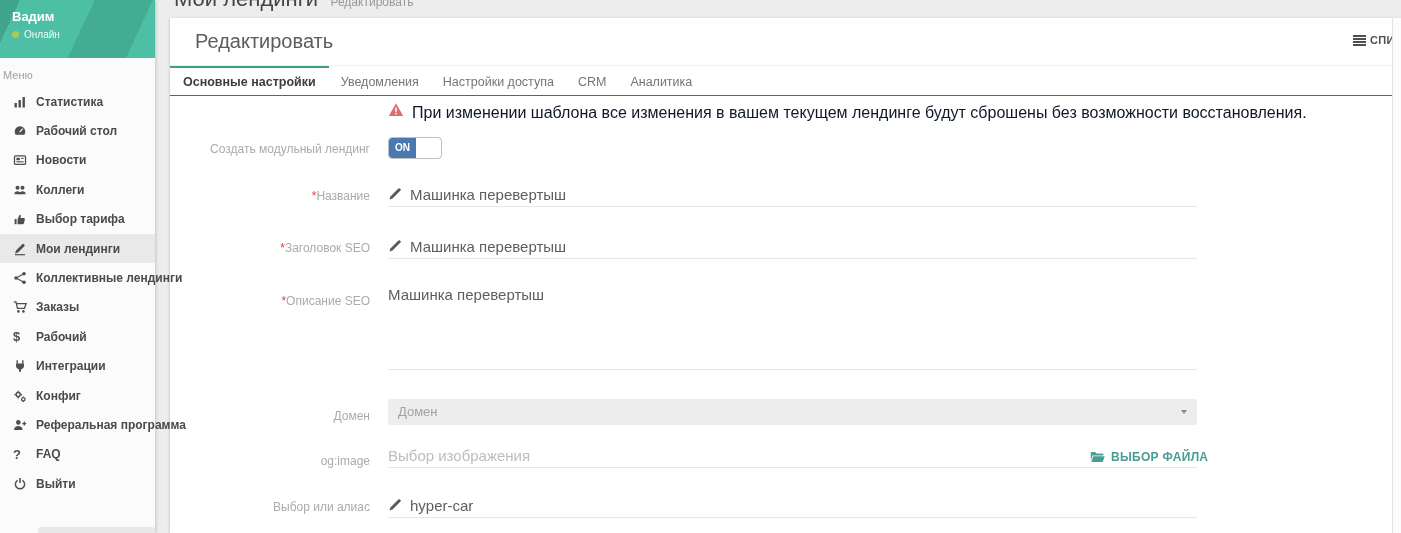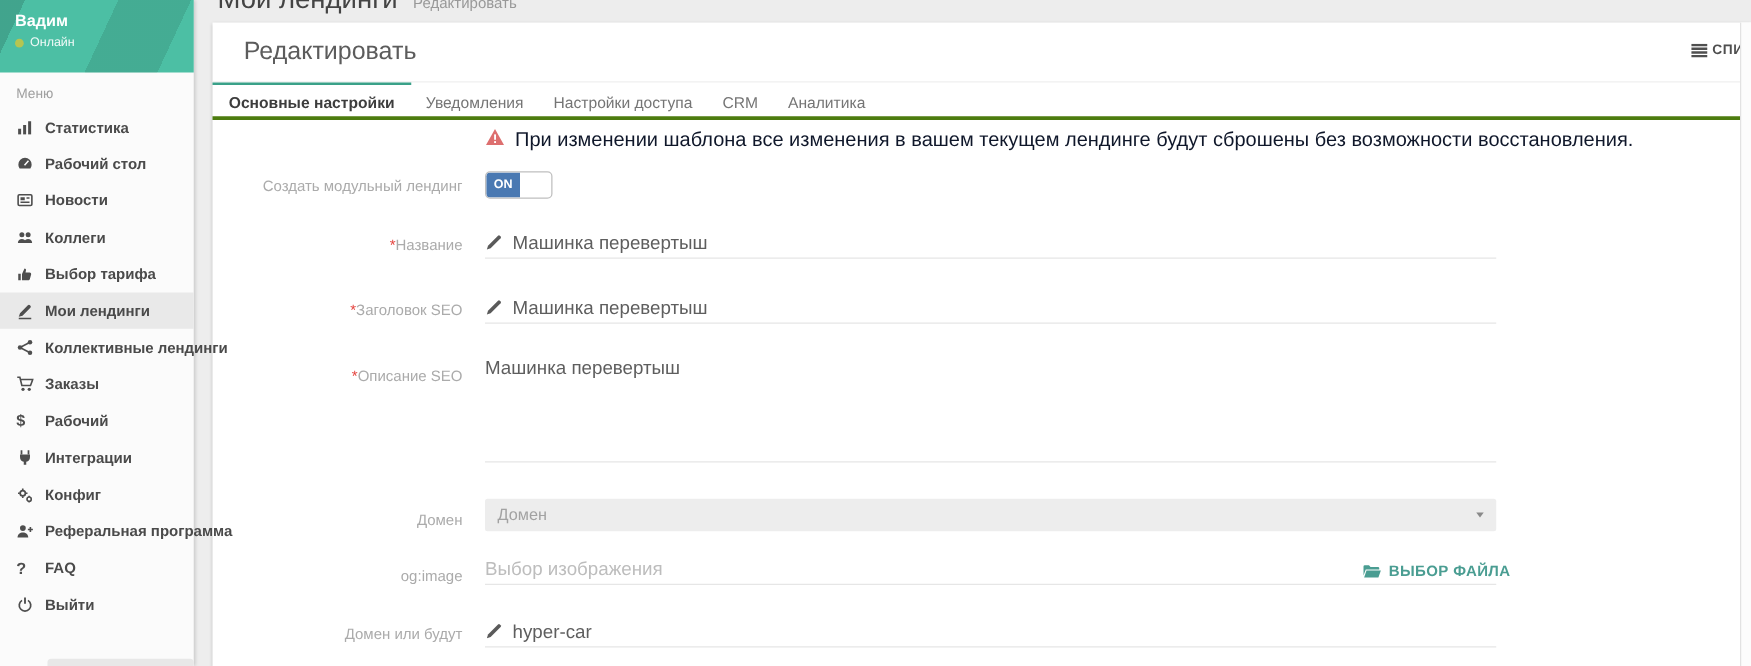--- a/index.html
+++ b/index.html
@@ -19,21 +19,21 @@
   .profile {
     height:58px; padding:9px 12px;
     background-color:#4cbfa4;
     background-image:
       linear-gradient(115deg, rgba(0,0,0,.14) 0 11%, rgba(0,0,0,0) 11%),
       linear-gradient(115deg, rgba(0,0,0,0) 52%, rgba(0,0,0,.10) 52% 84%, rgba(0,0,0,0) 84%);
   }
   .profile-name { color:#fff; font-size:13px; font-weight:bold; }
   .profile-status { margin-top:5px; font-size:10px; color:rgba(255,255,255,.92); display:flex; align-items:center; }
   .dot { width:7px; height:7px; border-radius:50%; background:#b5c551; margin-right:5px; display:inline-block; }
-  .menu-label { padding:11px 0 6px 13px; font-size:11px; color:#a0a0a0; }
+  .menu-label { padding:11px 0 6px 3px; font-size:11px; color:#a0a0a0; }
   .s-item {
     height:29.4px; display:flex; align-items:center; padding-left:13px;
     font-size:12px; font-weight:bold; color:#4a4a4a; cursor:pointer; white-space:nowrap;
   }
   .s-item.active { background:#e9e9e9; }
   .s-ico { width:23px; display:inline-flex; align-items:center; color:#4e4e4e; flex:0 0 23px; }
   .s-ico svg { display:block; }
   .s-ico .tglyph { font-size:13px; font-weight:bold; color:#4e4e4e; }
   .sb-footer { position:absolute; left:38px; right:0; bottom:0; height:6px; background:#e8e8e8; border-radius:3px 3px 0 0; }
   
@@ -48,21 +48,21 @@
   .card-header { position:relative; height:47px; }
   .card-title { position:absolute; left:25px; top:12px; font-size:20px; color:#5c5c5c; }
   .list-btn {
     position:absolute; right:-18px; top:16px; display:flex; align-items:center;
     font-size:11px; font-weight:bold; color:#4f4f4f; text-transform:uppercase;
     letter-spacing:.4px; cursor:pointer;
   }
   .list-btn svg { margin-right:4px; }
   .tabs {
     position:absolute; top:47px; left:0; right:0; height:31px;
-    border-top:1px solid #f0f0f0; border-bottom:3px solid #4d7c0f;
+    border-top:1px solid #f0f0f0; border-bottom:1px solid #4d7c0f;
     display:flex; font-size:12.5px; color:#757575;
   }
   .tab { padding:0 12px; line-height:29px; cursor:pointer; border-top:2px solid transparent; }
   .tab.active { color:#3d3d3d; font-weight:bold; border-top:2px solid #3aa189; padding:0 13px; }
   
   .form-area { position:absolute; top:78px; left:0; right:0; bottom:0; }
   .flabel {
     position:absolute; left:0; width:200px; text-align:right;
     font-size:12px; color:#ababab; white-space:nowrap;
   }
@@ -352,21 +352,21 @@
         <input class="uinput" placeholder="Выбор изображения" style="">
       </div>
       <div class="file-btn og-file">
         <svg width="15" height="12" viewBox="0 0 15 12" fill="#4a9d92">
             <path d="M.8 2.1A1 1 0 0 1 1.8 1.1h3.4l1.2 1.5h6a1 1 0 0 1 1 1v.9H2.6L.8 9.4z"></path>
             <path d="M3.2 5.3h11.5l-2 5.6H1.3z"></path>
           </svg>
         <span>Выбор файла</span>
       </div>
 
-      <div class="flabel l-alias">Домен или будут</div>
+      <div class="flabel l-alias">Выбор или алиас</div>
       <div class="ctrl c-alias">
         <span class="pencil"><svg width="14" height="14" viewBox="0 0 14 14" fill="#5a5a5a">
               <path d="M1.5 12.5l.9-3 8-8a1.1 1.1 0 0 1 1.5 0l.6.6a1.1 1.1 0 0 1 0 1.5l-8 8z"></path>
             </svg></span>
         <input class="uinput with-pencil" value="hyper-car" style="">
       </div>
 
     </div>
   </div>
 

